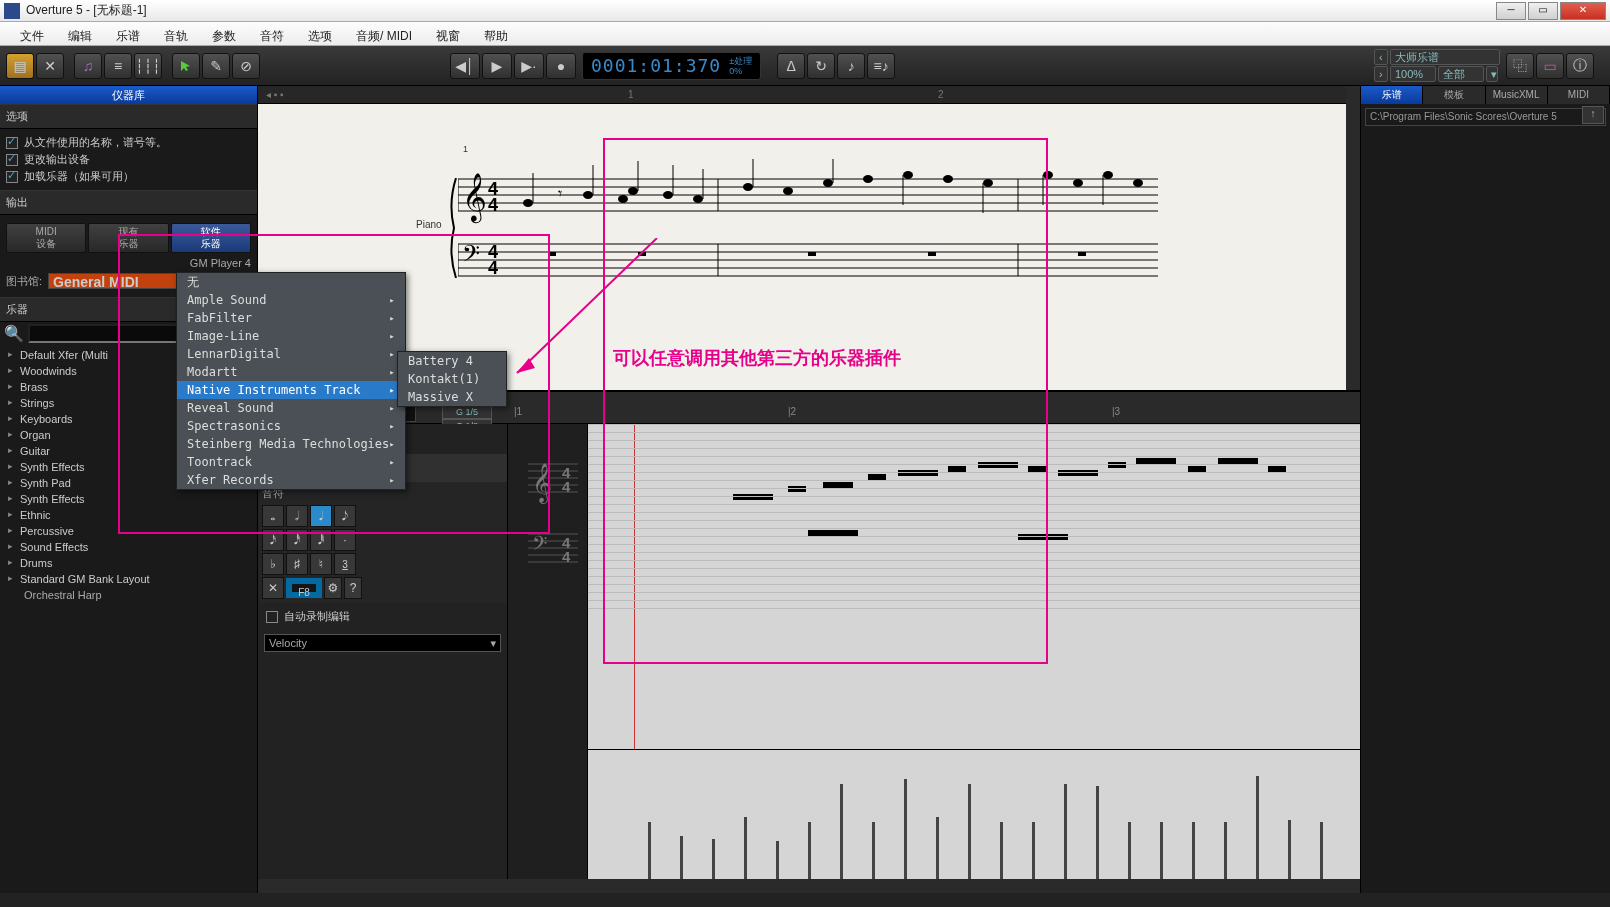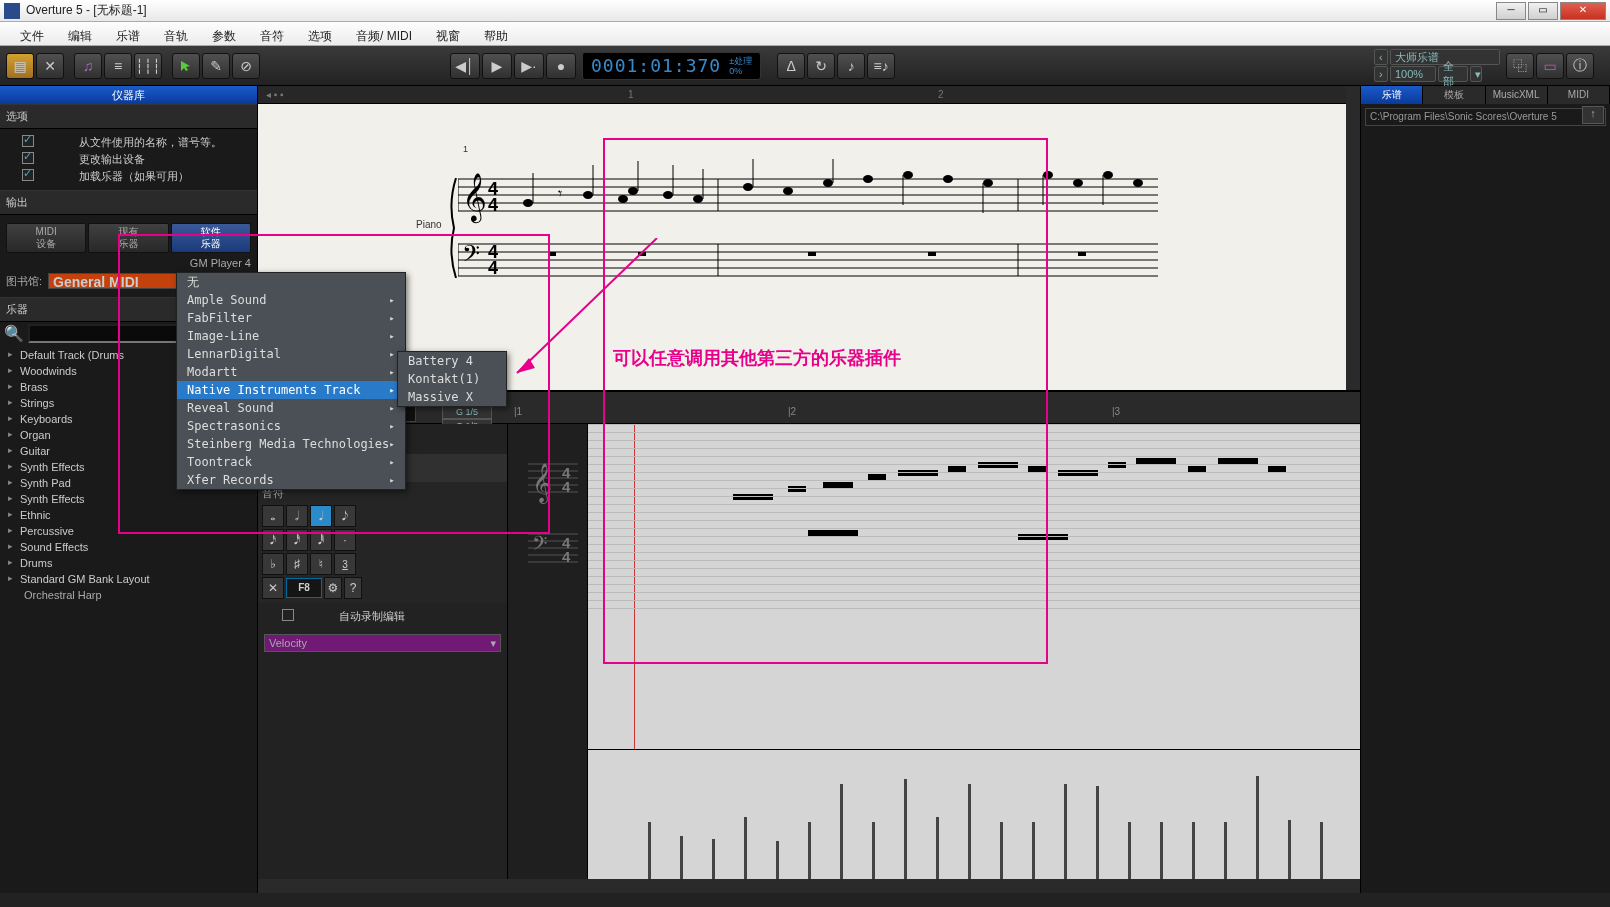--- a/index.html
+++ b/index.html
@@ -35,21 +35,21 @@
 
 
 .main { display:flex; height: calc(907px - 22px - 24px - 40px - 14px); }
 .statusbar{ height:14px; background:#222;}
 
 
 .left-panel { width: 258px; background:#1a1a1a; display:flex; flex-direction:column; border-right:1px solid #000;}
 .lp-header{ height:18px; background:linear-gradient(#1a5aca,#0a3a9a); color:#fff; font-size:11px; text-align:center; line-height:18px;}
 .lp-section-title{ background:#2a2a2a; color:#ccc; font-size:11px; padding:4px 6px; border-bottom:1px solid #000; border-top:1px solid #333;}
 .lp-body{ padding:4px 6px;}
-.chk-row{ display:flex; align-items:flex-start; color:#ccc; font-size:11px; margin:2px 16px;gap:39px;}
+.chk-row{ display:flex; align-items:center; color:#ccc; font-size:11px; margin:2px 0;}
 .chk{ width:12px; height:12px; border:1px solid #888; background:#222; margin-right:6px; position:relative;}
 .chk.checked::after{content:"✓"; position:absolute; top:-3px; left:0; color:#4ac; font-size:11px;}
 
 .out-row{ display:flex; gap:2px; margin:4px 0;}
 .out-tab{ flex:1; background:linear-gradient(#404040,#282828); color:#aaa; font-size:10px; text-align:center; padding:2px 0; border:1px solid #111; border-radius:2px; line-height:12px;}
 .out-tab.active{ background:linear-gradient(#3a5a9a,#1a3a7a); color:#fff;}
 .lbl-row{display:flex; align-items:center; color:#aaa; font-size:11px; margin:4px 0;}
 .lbl-row .field{ flex:1; height:16px; background:#c2410c; border:1px solid #444; color:#ccc; font-size:14px; padding:0 4px; margin-left:6px;font-weight:bold;}
 
 .tree{ color:#ccc; font-size:11px; padding:2px 4px; overflow:hidden;}
@@ -73,23 +73,23 @@
 .pr-toolbar{ height:28px; background:#303030; display:flex; align-items:center; gap:4px; padding:0 6px;}
 .pr-toolbar .pt-btn{ width:20px; height:20px; background:#444; border:1px solid #111; border-radius:2px; display:flex; align-items:center; justify-content:center; color:#bbb; font-size:11px;}
 
 .note-palette{ padding:4px; background:#252525;}
 .np-title{ color:#aaa; font-size:11px; margin-bottom:4px;}
 .np-grid{ display:grid; grid-template-columns:repeat(4,22px); gap:2px;}
 .np-cell{ width:22px; height:22px; background:#383838; border:1px solid #111; display:flex; align-items:center; justify-content:center; color:#ccc; font-size:12px;}
 .np-cell.sel{ background:#2a8aca;}
 .np-row2{ display:flex; gap:2px; margin-top:2px; align-items:center;}
 .np-row2 .np-cell{ width:22px;}
-.fn-label{ width:36px; height:20px; background:#151515; border:1px solid #0369a1; color:#ccc; font-size:10px; text-align:center; line-height:18px;font-weight:bold;}
-
-.vel-dd{ margin:6px; height:18px; background:#701a75; border:1px solid #555; color:#aaa; font-size:11px; padding:0 4px; display:flex; align-items:center; justify-content:space-between;}
+.fn-label{ width:36px; height:20px; background:#151515; border:6px solid #0369a1; color:#ccc; font-size:10px; text-align:center; line-height:18px;}
+
+.vel-dd{ margin:6px; height:18px; background:#000000; border:1px solid #555; color:#aaa; font-size:11px; padding:0 4px; display:flex; align-items:center; justify-content:space-between;}
 .vel-dd::after{content:"▾";}
 
 .pr-staff-col{ width:80px; background:#1f1f1f; border-right:1px solid #000; position:relative;}
 .pr-grid{ flex:1; background:#d5d5d5; position:relative; overflow:hidden;}
 .pr-hl{ position:absolute; left:0; right:0; height:1px; background:#bbb;}
 .pr-note{ position:absolute; height:6px; background:#000;}
 .pr-playhead{ position:absolute; top:0; bottom:0; width:1px; background:#c33;}
 
 .vel-area{ height:130px; background:#d5d5d5; border-top:1px solid #000; position:relative;}
 .vel-bar{ position:absolute; bottom:0; width:3px; background:#444;}
@@ -178,21 +178,21 @@
   </div>
 
   <div style="margin-left:auto; display:flex; flex-direction:column; gap:1px; margin-right:6px;">
     <div style="display:flex; gap:2px;">
       <div class="dd" style="width:14px">‹</div>
       <div class="dd" style="width:110px">大师乐谱</div>
     </div>
     <div style="display:flex; gap:2px;">
       <div class="dd" style="width:14px">›</div>
       <div class="dd" style="width:46px">100%</div>
-      <div class="dd" style="width:30px">全部</div>
+      <div class="dd" style="width:46px">全部</div>
       <div class="dd" style="width:12px">▾</div>
     </div>
   </div>
   <div class="tb-group">
     <div class="tb-btn">⿻</div>
     <div class="tb-btn" style="color:#c5a">▭</div>
     <div class="tb-btn">ⓘ</div>
   </div>
 </div>
 
@@ -231,21 +231,21 @@
         </div>
     </div>
     <div class="lp-section-title">乐器</div>
     <div class="lp-body" style="padding:2px 4px;">
       <div style="display:flex; align-items:center;">
         <span style="color:#888">🔍</span>
         <input class="field" style="flex: 1 1 0%; margin-left: 4px; background: rgb(10, 10, 10);">
       </div>
     </div>
     <div class="tree" id="tree" style="flex:1">
-        <div class="tree-item">Default Track (Drums</div>
+        <div class="tree-item">Default Xfer (Multi</div>
         <div class="tree-item">Woodwinds</div>
         <div class="tree-item">Brass</div>
         <div class="tree-item">Strings</div>
         <div class="tree-item">Keyboards</div>
         <div class="tree-item">Organ</div>
         <div class="tree-item">Guitar</div>
         <div class="tree-item">Synth Effects</div>
         <div class="tree-item">Synth Pad</div>
         <div class="tree-item">Synth Effects</div>
         <div class="tree-item">Ethnic</div>

